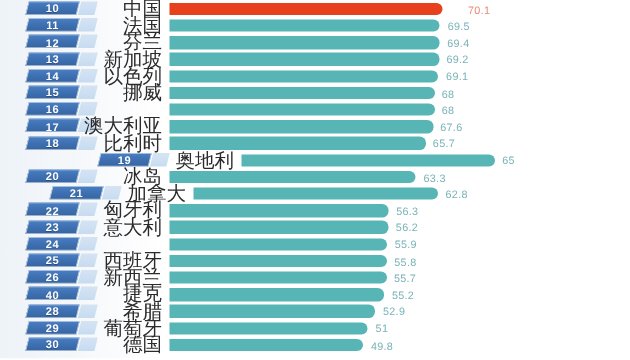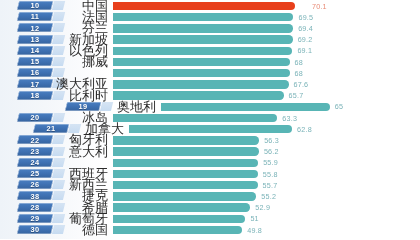--- a/index.html
+++ b/index.html
@@ -196,21 +196,21 @@
         <div class="badge-tail"></div>
         <div class="badge"></div>
         <div class="badge-num">26</div>
         <div class="cname">新西兰</div>
         <div class="bar" style="width: 144.613px;"></div>
         <div class="val" style="left: 262.613px;">55.7</div>
       </div>
       <div class="row" style="top: 190.9px;">
         <div class="badge-tail"></div>
         <div class="badge"></div>
-        <div class="badge-num">38</div>
+        <div class="badge-num">40</div>
         <div class="cname">捷克</div>
         <div class="bar" style="width: 143.315px;"></div>
         <div class="val" style="left: 261.315px;">55.2</div>
       </div>
       <div class="row" style="top: 202.1px;">
         <div class="badge-tail"></div>
         <div class="badge"></div>
         <div class="badge-num">28</div>
         <div class="cname">希腊</div>
         <div class="bar" style="width: 137.344px;"></div>

